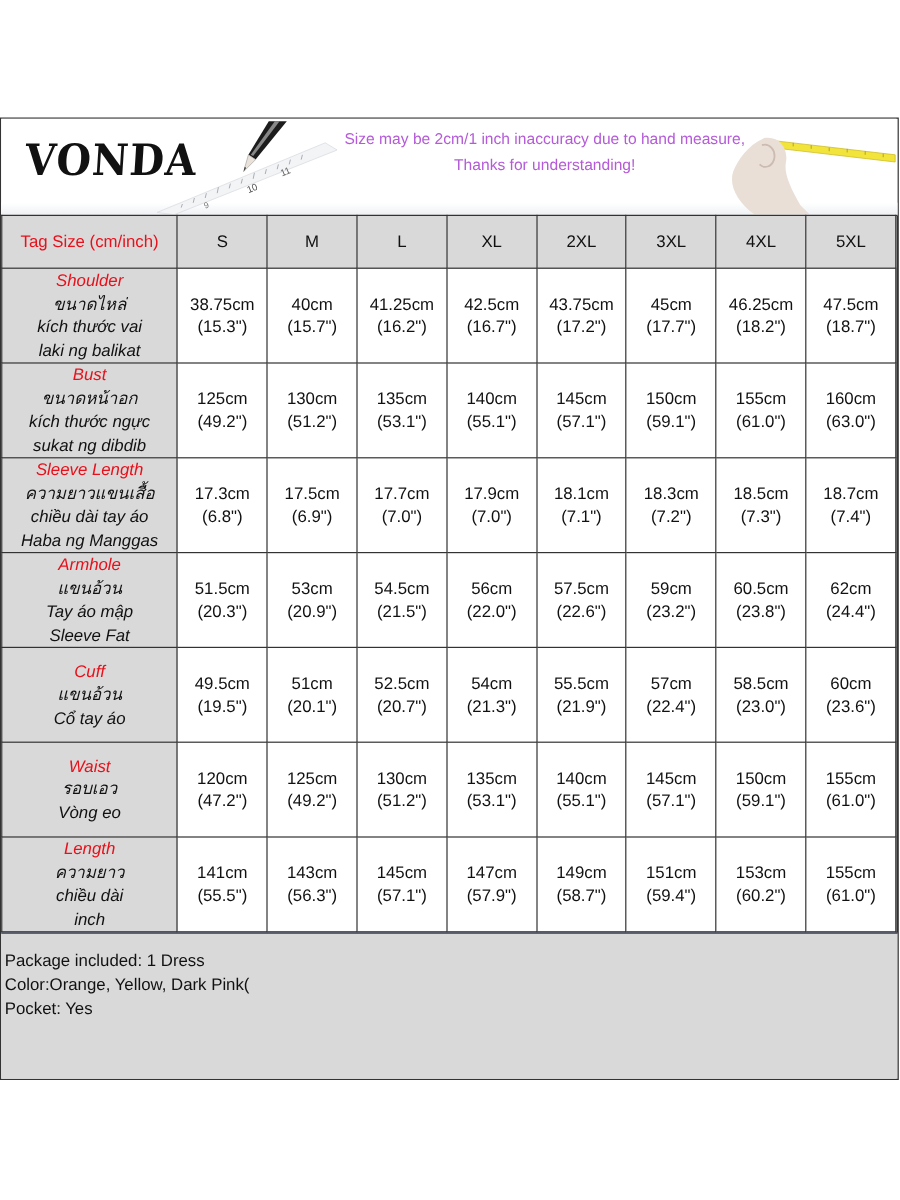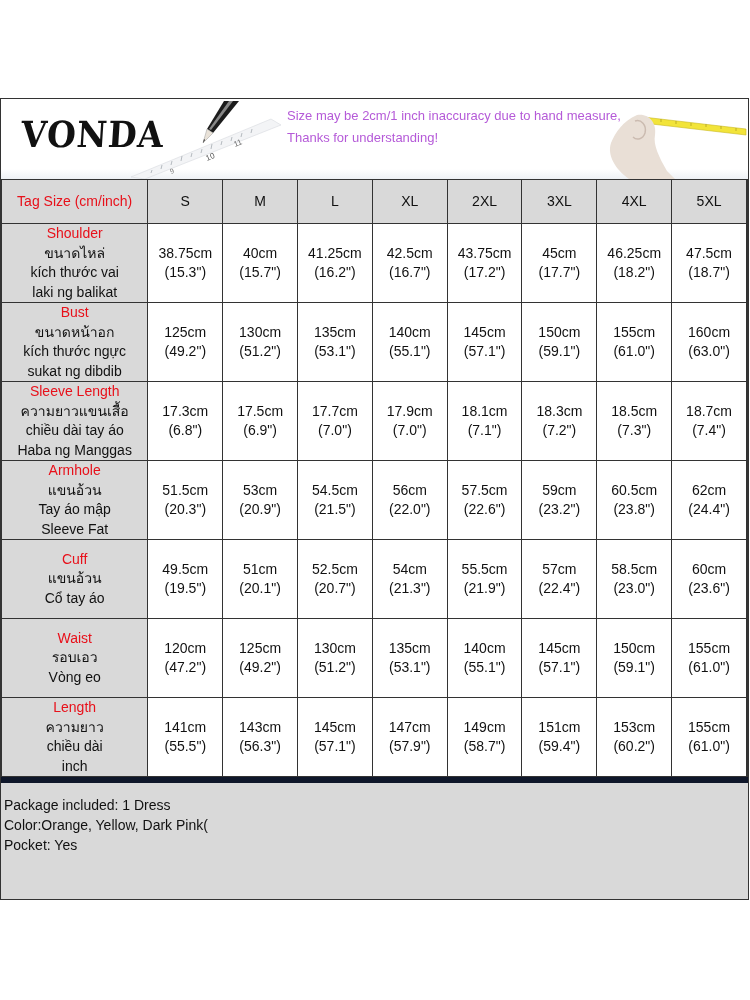--- a/index.html
+++ b/index.html
@@ -9,35 +9,35 @@
            border:1px solid #333; border-right:2px solid #333; box-sizing:border-box; background:#fff; }
   #banner { position:absolute; left:0; top:0; width:747px; height:80px; background:#fff;
             border-bottom:1px solid #333; overflow:hidden; }
   #banner .fade { position:absolute; left:0; right:0; bottom:0; height:10px;
             background:linear-gradient(#ffffff, #eef1f5); }
   #logo { position:absolute; left:20px; top:14px; font-family:"DejaVu Serif", serif;
           font-size:36px; font-weight:bold; letter-spacing:1px; color:#111;
           transform:scaleX(0.92) skewX(-4deg); transform-origin:left; }
   #ruler-art { position:absolute; left:120px; top:0; width:160px; height:80px; }
   #notes { position:absolute; left:286px; top:6px; line-height:22px; font-size:13px; color:#b55ad8; }
-  #notes div { white-space:nowrap; }
+  #notes div { white-space:nowrap;text-align:center; }
   #hand-art { position:absolute; left:600px; top:0; width:150px; height:80px; }
 
   table#size-table { position:absolute; left:0; top:80px; border-collapse:collapse; table-layout:fixed; }
   #size-table td, #size-table th { border:1px solid #333; text-align:center; vertical-align:middle;
       padding:0; font-weight:normal; font-size:14px; line-height:19.5px; }
   #size-table tr.head td, #size-table tr.head th { height:43px; background:#d9d9d9;margin-left:38px; }
   #size-table tr.data td { height:78px; }
-  #size-table td.label { background:#d9d9d9; }
+  #size-table td.label { background:#d9d9d9;font-style:italic; }
   .red { color:#e8101a; }
   #size-table th.corner { color:#e8101a; font-size:14px; }
   .cm, .inch { display:block; }
 
   #info { position:absolute; left:0; top:678px; width:747px; height:122px; background:#d9d9d9;
-          border-top:6px solid #0f172a; box-sizing:border-box; padding:12px 0 0 3px; font-size:14px; line-height:20px; }
+          border-top:1px solid #0f172a; box-sizing:border-box; padding:12px 0 0 3px; font-size:14px; line-height:20px; }
 </style>
 </head>
 <body>
 
 <div id="sheet">
   <div id="banner">
     <div class="fade"></div>
     <div id="logo">VONDA</div>
 
     <svg id="ruler-art" viewBox="0 0 160 80">

